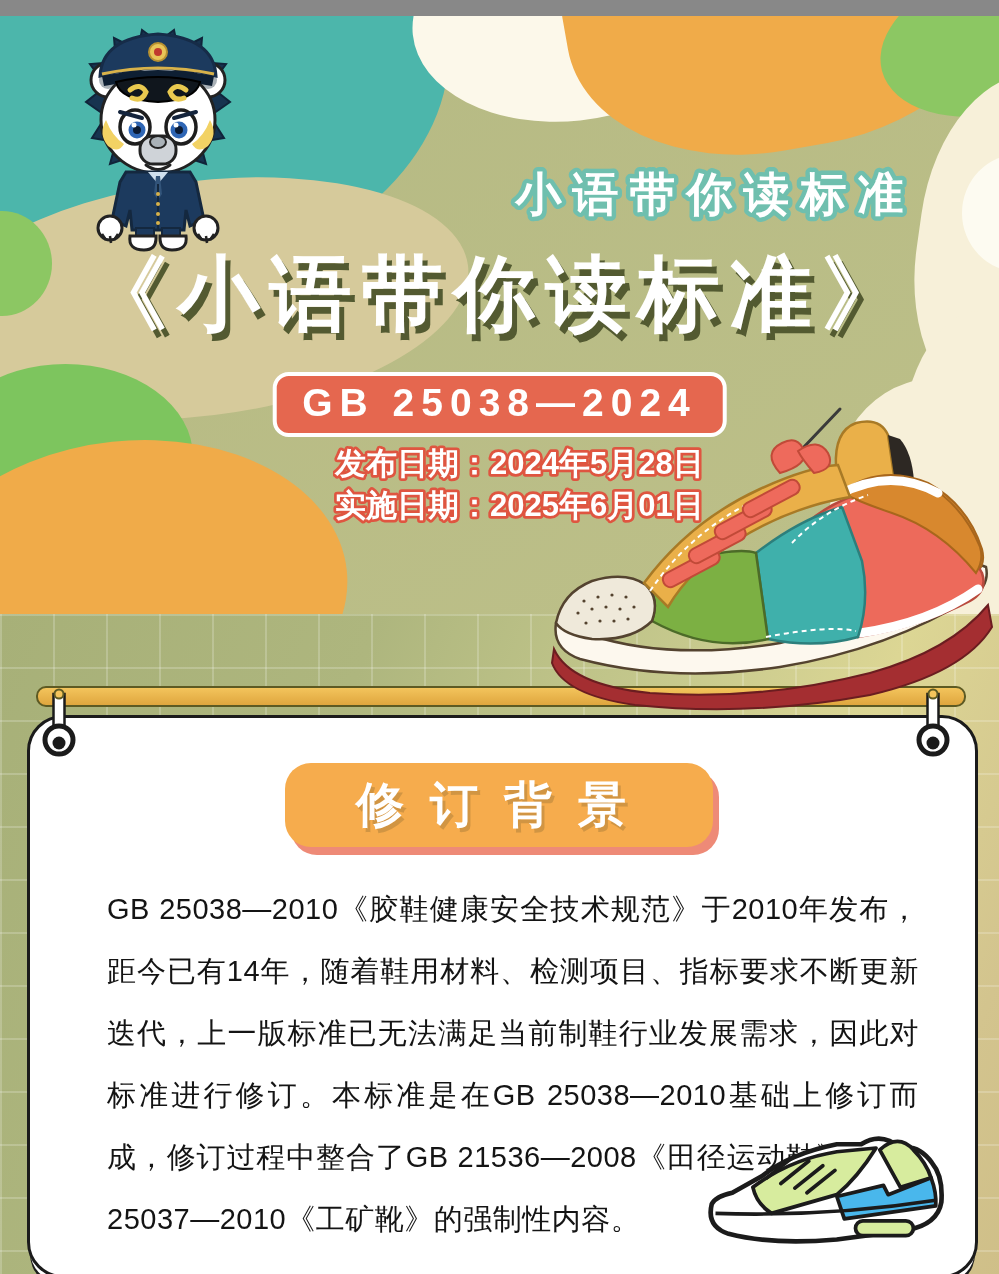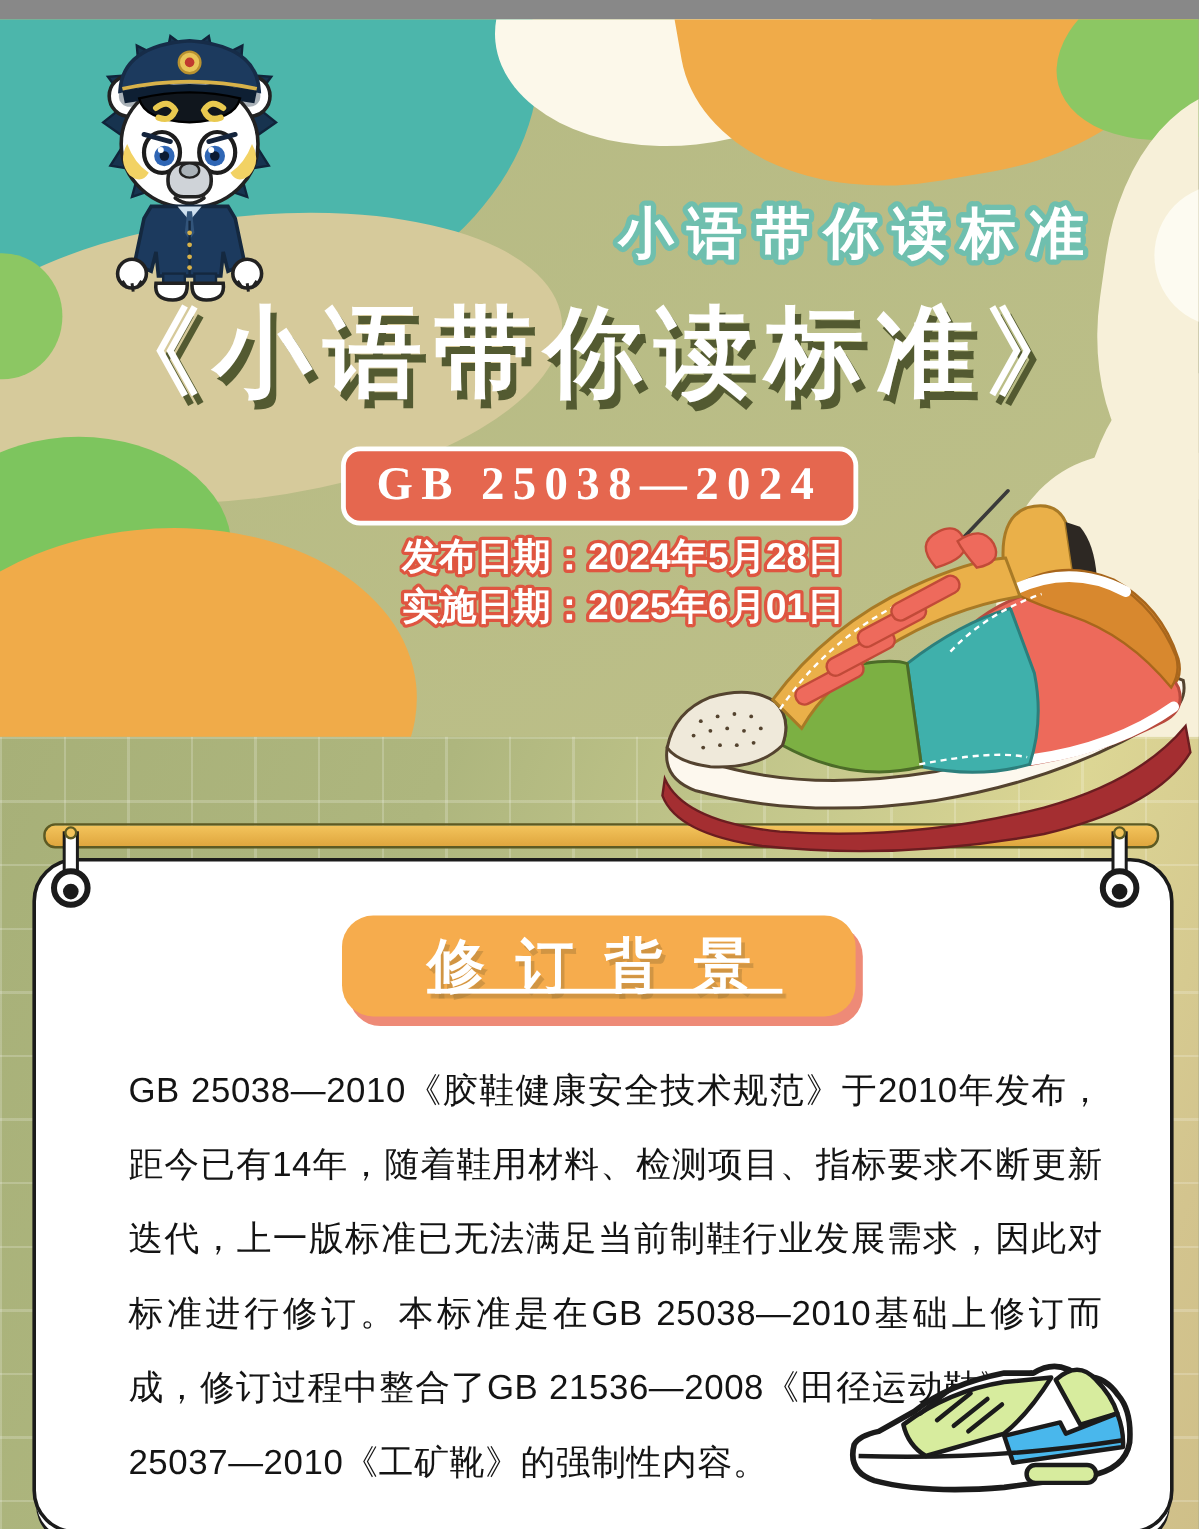--- a/index.html
+++ b/index.html
@@ -36,21 +36,21 @@
   .subtitle-svg{position:absolute;left:498px;top:138px;width:434px;height:80px;z-index:3;}
   .main-title{
     position:absolute;left:0;top:224px;width:100%;text-align:center;z-index:3;
     font-size:82px;font-weight:900;color:#ffffff;letter-spacing:10px;
     text-shadow:5px 7px 0 #535a31;white-space:nowrap;
   }
   .std-badge{
     position:absolute;left:50%;top:356px;transform:translateX(-50%);z-index:3;
     background:#e5674f;border:4px solid #ffffff;border-radius:16px;
     padding:5px 26px 8px;font-size:39px;font-weight:bold;color:#ffffff;
-    letter-spacing:7px;white-space:nowrap;font-family:Liberation Serif, serif;
+    letter-spacing:7px;white-space:nowrap;
   }
   .dates-svg{position:absolute;left:333px;top:424px;width:420px;height:95px;z-index:3;}
   .hero-sneaker{position:absolute;left:540px;top:385px;width:460px;height:310px;z-index:5;}
   
   .rod{
     position:absolute;left:36px;top:670px;width:926px;height:17px;z-index:4;
     background:linear-gradient(#f3c45c,#dfa63e);border:2px solid #5d5a23;border-radius:10px;
   }
   .hook{position:absolute;width:36px;height:80px;z-index:7;}
   .hook-left{left:41px;top:668px;}
@@ -61,21 +61,20 @@
     background:#ffffff;border:3px solid #1b1b1b;border-radius:36px;
     box-shadow:0 8px 0 -3px #ffffff, 0 12px 0 -3px #1b1b1b;
   }
   .section-badge{
     position:absolute;left:255px;top:45px;width:428px;height:84px;
     background:#f6ac4d;border-radius:26px;box-shadow:6px 8px 0 0 #ee8a77;
     display:flex;align-items:center;justify-content:center;
     font-size:48px;font-weight:900;color:#ffffff;
     letter-spacing:26px;padding-left:10px;box-sizing:border-box;
     text-shadow:3px 4px 0 rgba(164,122,55,0.45);
-    text-decoration:underline;
   }
   .body-text{
     position:absolute;left:77px;top:160px;width:812px;
     font-size:29px;line-height:62px;color:#141414;
     text-align:justify;letter-spacing:0.5px;
   }
   .lineart-sneaker{position:absolute;left:660px;top:402px;width:275px;height:140px;}
 </style>
 </head>
 <body>

